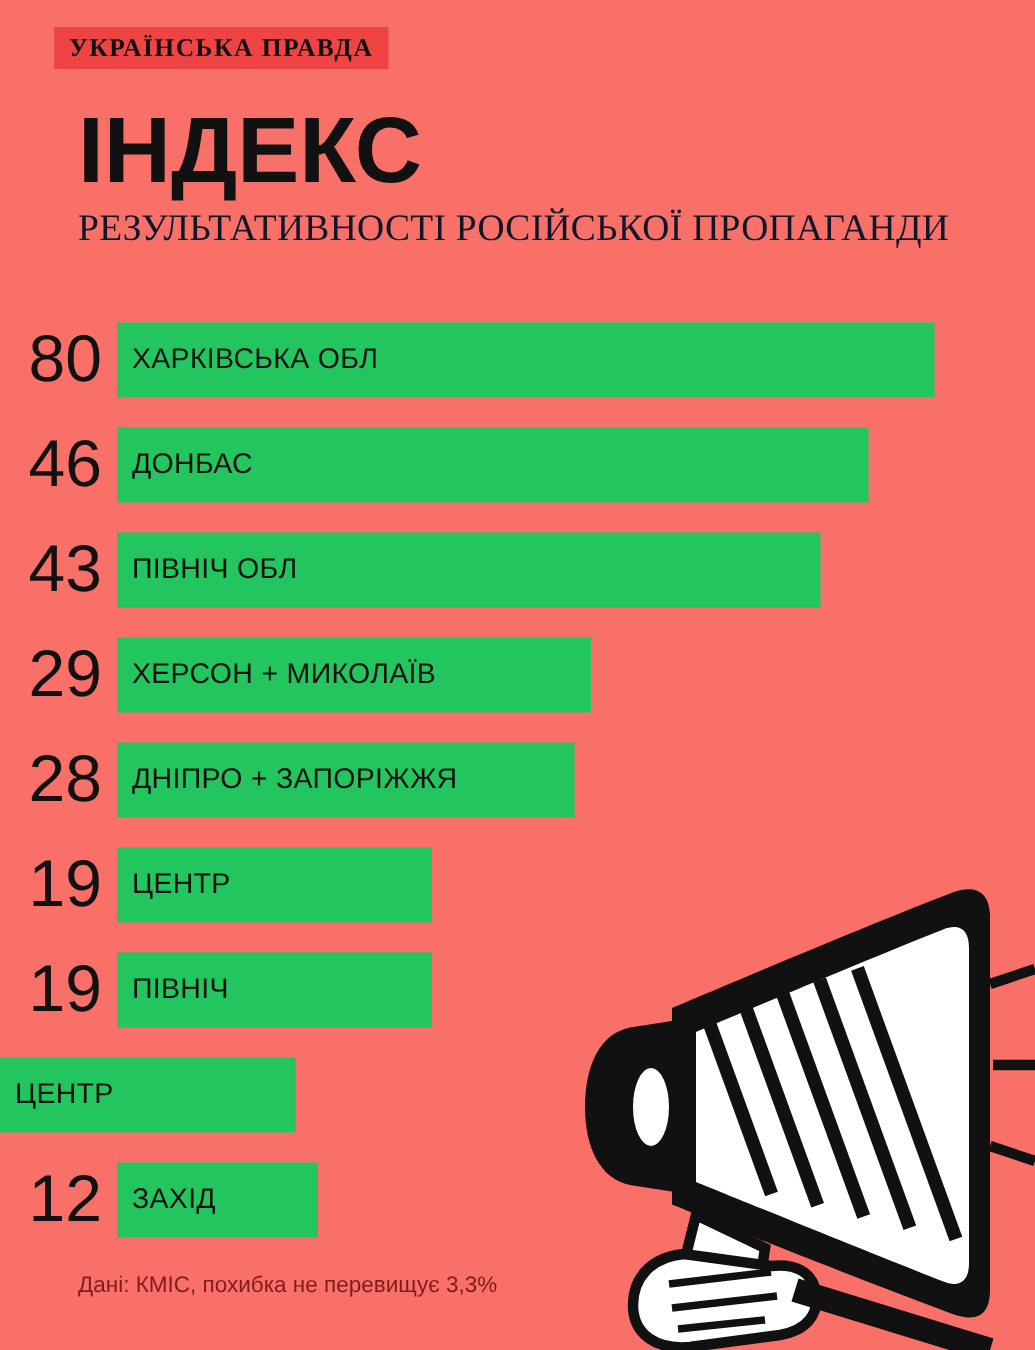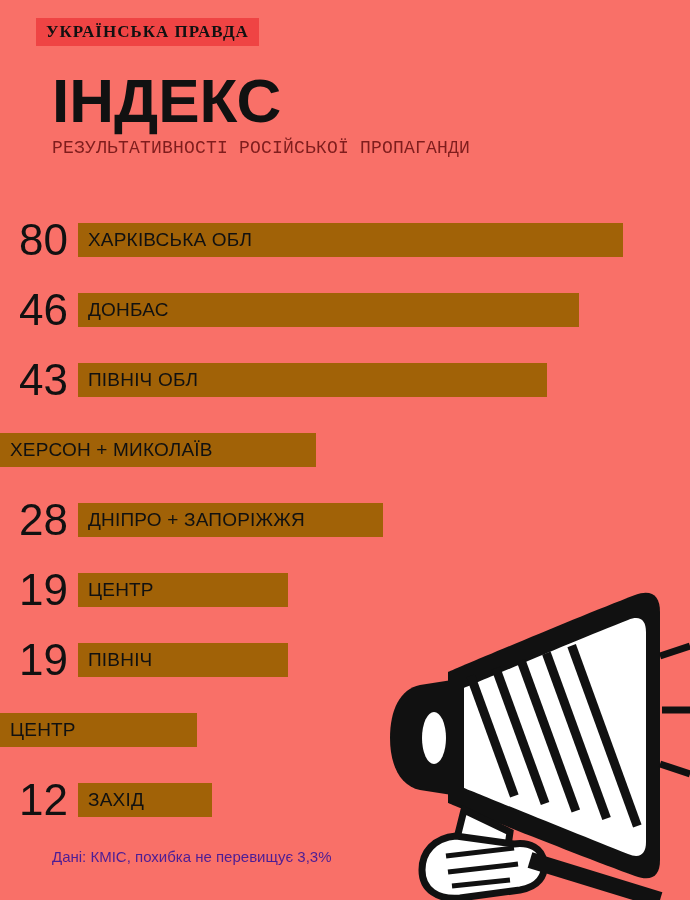--- a/index.html
+++ b/index.html
@@ -40,25 +40,25 @@
   .title-main {
     font-family: "Liberation Sans", sans-serif;
     font-weight: bold;
     font-size: 62px;
     line-height: 0.95;
     color: #111111;
     letter-spacing: 0px;
     margin: 0;
   }
   .title-sub {
-    font-family: Liberation Mono, monospace;
+    font-family: Liberation Serif, serif;
     font-weight: normal;
-    font-size: 18px;
+    font-size: 25px;
     line-height: 1.1;
-    color: #7f1d1d;
+    color: #0f172a;
     margin: 8px 0 0 0;
     letter-spacing: 0.2px;
   }
   .chart {
     position: absolute;
     left: 0;
     top: 205px;
     width: 690px;
   }
   .row {
@@ -72,42 +72,42 @@
     text-align: right;
     padding-right: 10px;
     font-size: 44px;
     font-weight: normal;
     color: #111111;
     font-family: "Liberation Sans", sans-serif;
     line-height: 1;
     box-sizing: border-box;
   }
   .bar {
-    background: #a16207;
-    height: 34px;
+    background: #22c55e;
+    height: 50px;
     display: flex;
     align-items: center;
     box-sizing: border-box;
     padding-left: 10px;
     position: relative;
     z-index: 3;
   }
   .bar-label {
     font-size: 19px;
     color: #111111;
     font-family: "Liberation Sans", sans-serif;
     white-space: nowrap;
     letter-spacing: 0.2px;
   }
   .source {
     position: absolute;
     left: 52px;
     top: 848px;
     font-size: 15px;
-    color: #4c1d95;
+    color: #7f1d1d;
     font-family: "Liberation Sans", sans-serif;
   }
   .megaphone {
     position: absolute;
     right: 0px;
     bottom: 0px;
     width: 330px;
     height: 340px;
     z-index: 1;
     pointer-events: none;
@@ -161,20 +161,21 @@
       <span class="bar-label">ДОНБАС</span>
     </div>
   </div>
   <div class="row">
     <div class="value">43</div>
     <div class="bar" style="width:469px">
       <span class="bar-label">ПІВНІЧ ОБЛ</span>
     </div>
   </div>
   <div class="row">
+    <div class="value">29</div>
     <div class="bar" style="width:316px">
       <span class="bar-label">ХЕРСОН + МИКОЛАЇВ</span>
     </div>
   </div>
   <div class="row">
     <div class="value">28</div>
     <div class="bar" style="width:305px">
       <span class="bar-label">ДНІПРО + ЗАПОРІЖЖЯ</span>
     </div>
   </div>

